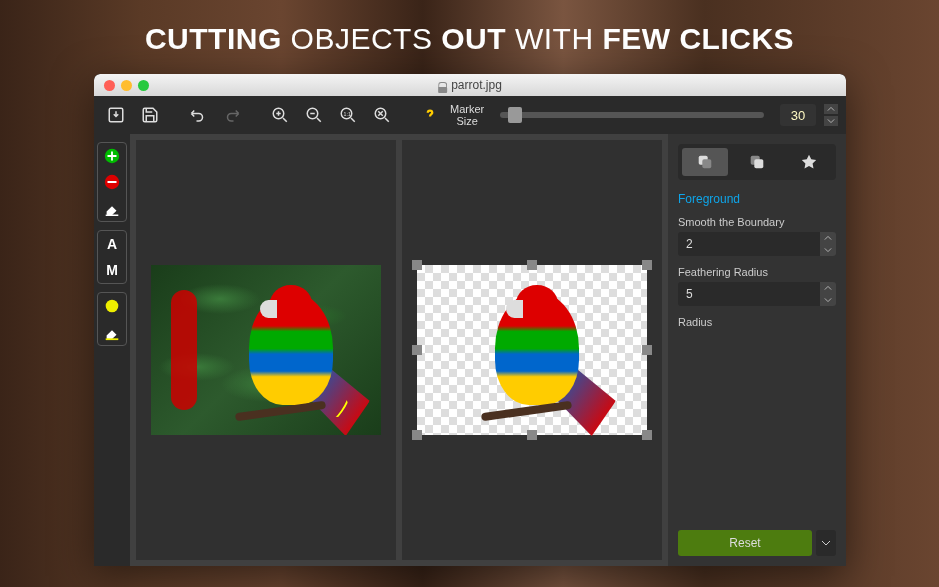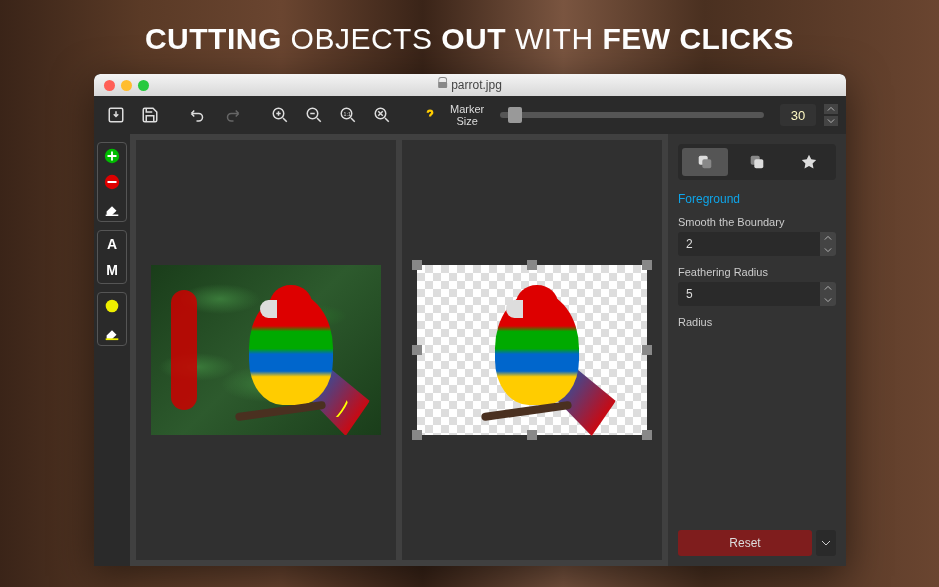--- a/index.html
+++ b/index.html
@@ -4,21 +4,21 @@
 <style>
 *{margin:0;padding:0;box-sizing:border-box;font-family:-apple-system,BlinkMacSystemFont,"Segoe UI",sans-serif}
 body{width:939px;height:587px;background:linear-gradient(90deg,#3a2418 0%,#5a3a26 15%,#6a4530 30%,#3a2418 45%,#7a5540 60%,#4a3020 75%,#6a4530 100%);overflow:hidden}
 .banner{color:#fff;font-size:30px;font-weight:300;text-align:center;padding:22px 0 18px;letter-spacing:.5px}
 .banner b{font-weight:700}
 .window{position:absolute;left:94px;top:74px;width:752px;height:492px;background:#2a2a2a;border-radius:6px 6px 0 0;overflow:hidden;box-shadow:0 10px 40px rgba(0,0,0,.5)}
 .titlebar{height:22px;background:linear-gradient(#f4f4f4,#d8d8d8);display:flex;align-items:center;border-radius:6px 6px 0 0;position:relative}
 .dots{display:flex;gap:6px;margin-left:10px}
 .dot{width:11px;height:11px;border-radius:50%}
 .dot.r{background:#ff5f56}.dot.y{background:#ffbd2e}.dot.g{background:#27c93f}
-.titletext{position:absolute;left:50%;transform:translateX(-50%);font-size:12px;color:#444;display:flex;align-items:flex-start;gap:4px}
+.titletext{position:absolute;left:50%;transform:translateX(-50%);font-size:12px;color:#444;display:flex;align-items:flex-end;gap:4px}
 .lock{width:9px;height:9px;display:inline-block;position:relative}
 .lock::before{content:"";position:absolute;width:7px;height:5px;border:1px solid #888;border-bottom:none;border-radius:3px 3px 0 0;top:-1px;left:0}
 .lock::after{content:"";position:absolute;width:9px;height:6px;background:#888;top:4px;left:0;border-radius:1px}
 .toolbar{height:38px;background:#2a2a2a;display:flex;align-items:center;padding:0 8px;gap:6px}
 .tbtn{width:28px;height:28px;display:flex;align-items:center;justify-content:center;cursor:pointer;border-radius:3px}
 .tbtn svg{width:18px;height:18px}
 .tsep{width:8px}
 .marker-label{color:#ddd;font-size:11px;line-height:1.1;text-align:center;}
 .slider{flex:1;height:6px;background:#555;border-radius:3px;margin:0 10px;position:relative;cursor:pointer}
 .slider-handle{position:absolute;left:3%;top:-5px;width:14px;height:16px;background:#999;border-radius:2px}
@@ -65,21 +65,21 @@
 .finput{display:flex}
 .fval{flex:1;height:24px;background:#2a2a2a;color:#ddd;font-size:12px;padding:0 8px;display:flex;align-items:center;border-radius:3px 0 0 3px;cursor:text}
 .fsteps{display:flex;flex-direction:column}
 .fstep{width:16px;height:12px;background:#444;display:flex;align-items:center;justify-content:center;cursor:pointer}
 .fstep:first-child{border-radius:0 3px 0 0}.fstep:last-child{border-radius:0 0 3px 0}
 .fstep svg{width:8px;height:6px}
 .fselect{flex:1;height:24px;background:#2a2a2a;color:#ddd;font-size:12px;padding:0 8px;display:flex;align-items:center;border-radius:3px;cursor:pointer;position:relative}
 .fselect::after{content:"";position:absolute;right:8px;top:10px;border:4px solid transparent;border-top-color:#999}
 .spacer{flex:1}
 .reset-row{display:flex;gap:4px}
-.reset{flex:1;height:26px;background:#7f1d1d;color:#ddd;font-size:12px;display:flex;align-items:center;justify-content:center;border-radius:3px;cursor:pointer}
+.reset{flex:1;height:26px;background:#4d7c0f;color:#ddd;font-size:12px;display:flex;align-items:center;justify-content:center;border-radius:3px;cursor:pointer}
 .reset-more{width:20px;height:26px;background:#2a2a2a;display:flex;align-items:center;justify-content:center;border-radius:3px;cursor:pointer}
 </style>
 </head>
 <body>
 
 <div class="banner">
   <b>CUTTING</b><span> OBJECTS </span><b>OUT</b><span> WITH </span><b>FEW CLICKS</b>
 </div>
 
 <div class="window">

